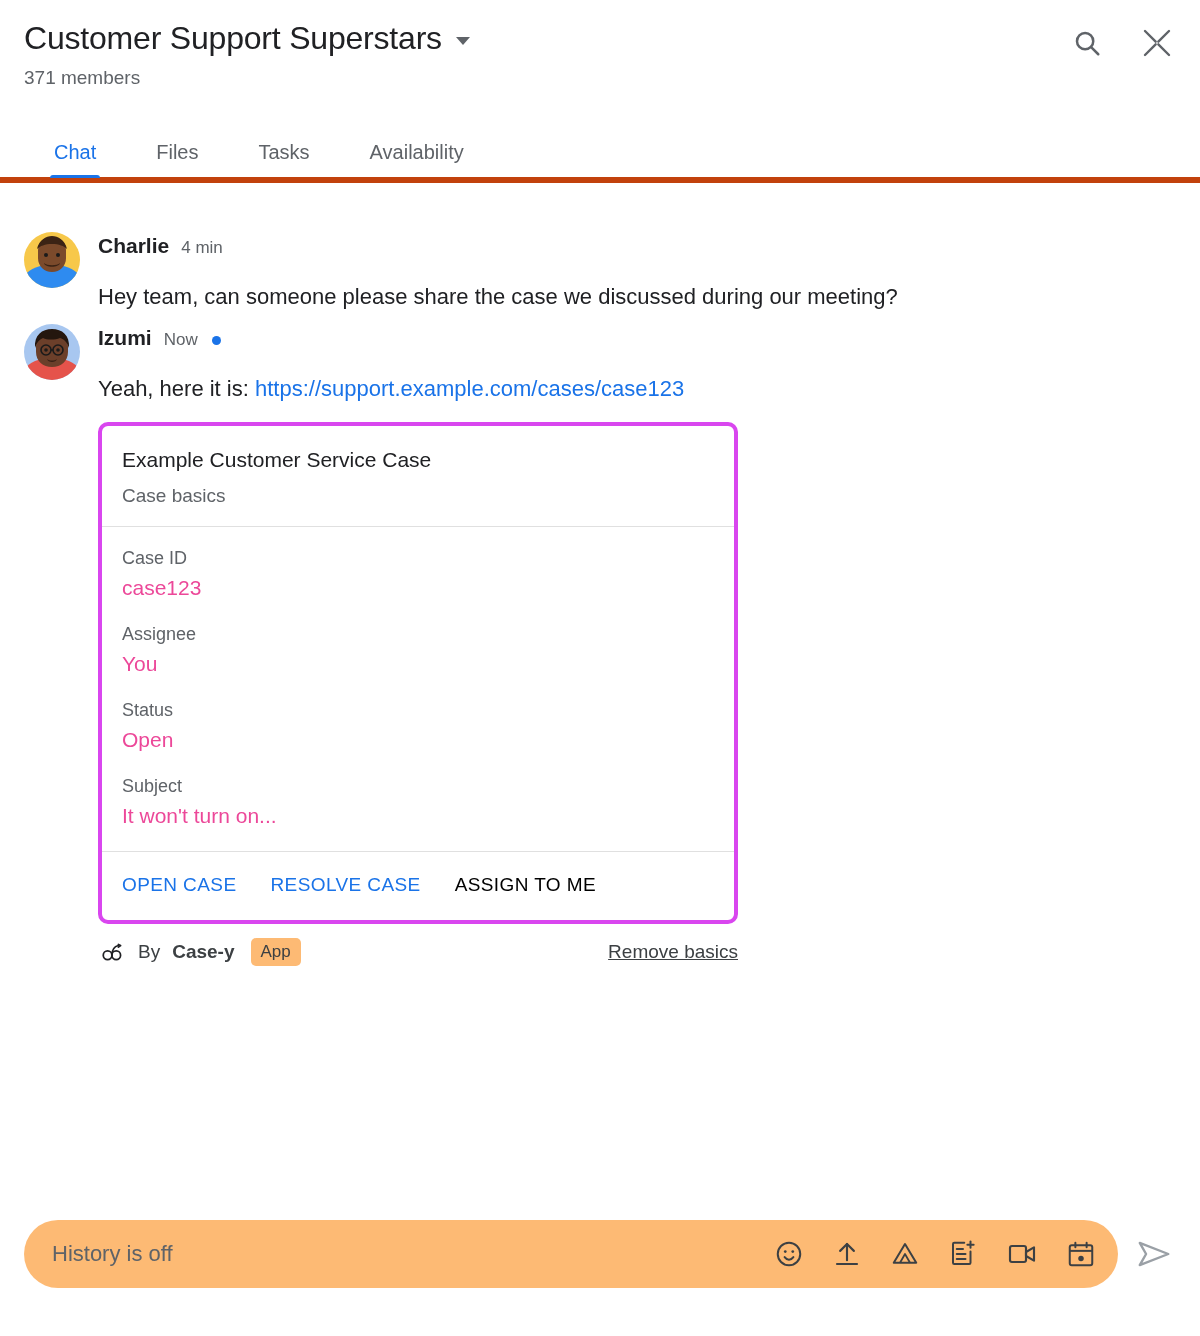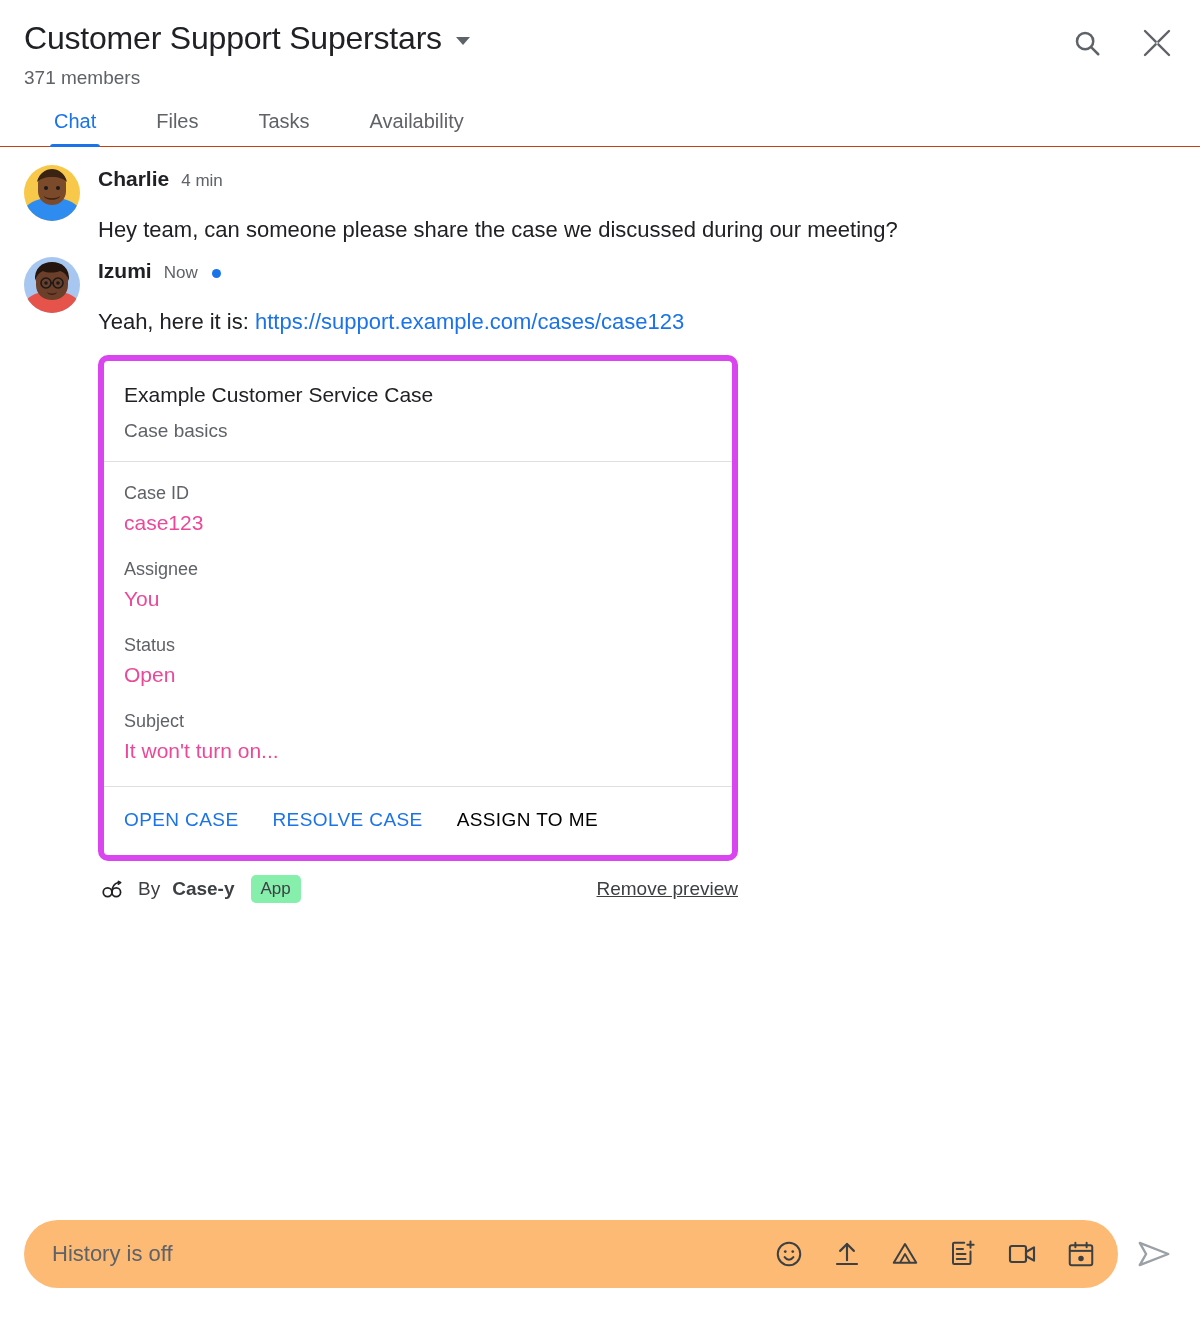--- a/index.html
+++ b/index.html
@@ -9,20 +9,21 @@
     background: #ffffff;
     font-family: "Liberation Sans", sans-serif;
     color: #202124;
     overflow: hidden;
   }
   .app {
     width: 1200px; height: 1312px;
     position: relative;
     display: flex;
     flex-direction: column;
+    gap: 31px;
   }
 
   
   .header {
     padding: 18px 24px 0 24px;
     position: relative;
     flex: 0 0 auto;
   }
   .title-row {
     display: flex;
@@ -64,21 +65,21 @@
     cursor: pointer;
     color: #5f6368;
   }
 
   
   .tabs {
     display: flex;
     align-items: flex-end;
     gap: 0;
     padding: 18px 0 0 24px;
-    border-bottom: 1px solid #c2410c;
+    border-bottom: 6px solid #c2410c;
     flex: 0 0 auto;
   }
   .tab {
     font-size: 20px;
     color: #5f6368;
     padding: 0 30px 12px 30px;
     cursor: pointer;
     position: relative;
     line-height: 26px;
   }
@@ -127,21 +128,21 @@
     color: #202124;
     margin-top: 22px;
     max-width: 900px;
   }
   .msg-link { color: #1a73e8; text-decoration: none; cursor: pointer; }
 
   
   .card {
     margin-top: 16px;
     width: 640px;
-    border: 6px solid #d946ef;
+    border: 4px solid #d946ef;
     border-radius: 10px;
     background: #fff;
   }
   .card-head { padding: 20px 20px 18px 20px; }
   .card-title { font-size: 21px; color: #202124; line-height: 28px; }
   .card-sub { font-size: 19px; color: #5f6368; margin-top: 10px; line-height: 24px; }
   .card-div { height: 1px; background: #e0e0e0; }
   .card-body { padding: 18px 20px 16px 20px; }
   .field { margin-bottom: 18px; }
   .field:last-child { margin-bottom: 4px; }
@@ -166,21 +167,21 @@
   
   .attrib {
     width: 640px;
     display: flex;
     align-items: center;
     margin-top: 14px;
     padding-left: 2px;
   }
   .attrib-left { display: flex; align-items: center; gap: 12px; font-size: 19px; color: #3c4043; }
   .app-badge {
-    background: #86efac;
+    background: #fdba74;
     color: #3c4043;
     font-size: 17px;
     padding: 4px 10px;
     border-radius: 5px;
     margin-left: 4px;
   }
   .attrib-right {
     margin-left: auto;
     font-size: 19px;
     color: #3c4043;
@@ -348,21 +349,21 @@
                 <circle cx="7" cy="15" r="4"></circle>
                 <circle cx="15" cy="15" r="4"></circle>
                 <path d="M11 15c0-5 2-8 6-9" stroke-linecap="round"></path>
                 <path d="M17 5l2 1-2 1.5" stroke-linecap="round" stroke-linejoin="round"></path>
               </svg>
             </span>
             <span>By</span>
             <span style="font-weight:700">Case-y</span>
             <span class="app-badge">App</span>
           </div>
-          <div class="attrib-right">Remove preview</div>
+          <div class="attrib-right">Remove basics</div>
         </div>
 
       </div>
     </div>
 
   </div>
 
   <div class="composer-wrap">
     <div class="composer">
       <div class="composer-placeholder">History is off</div>

